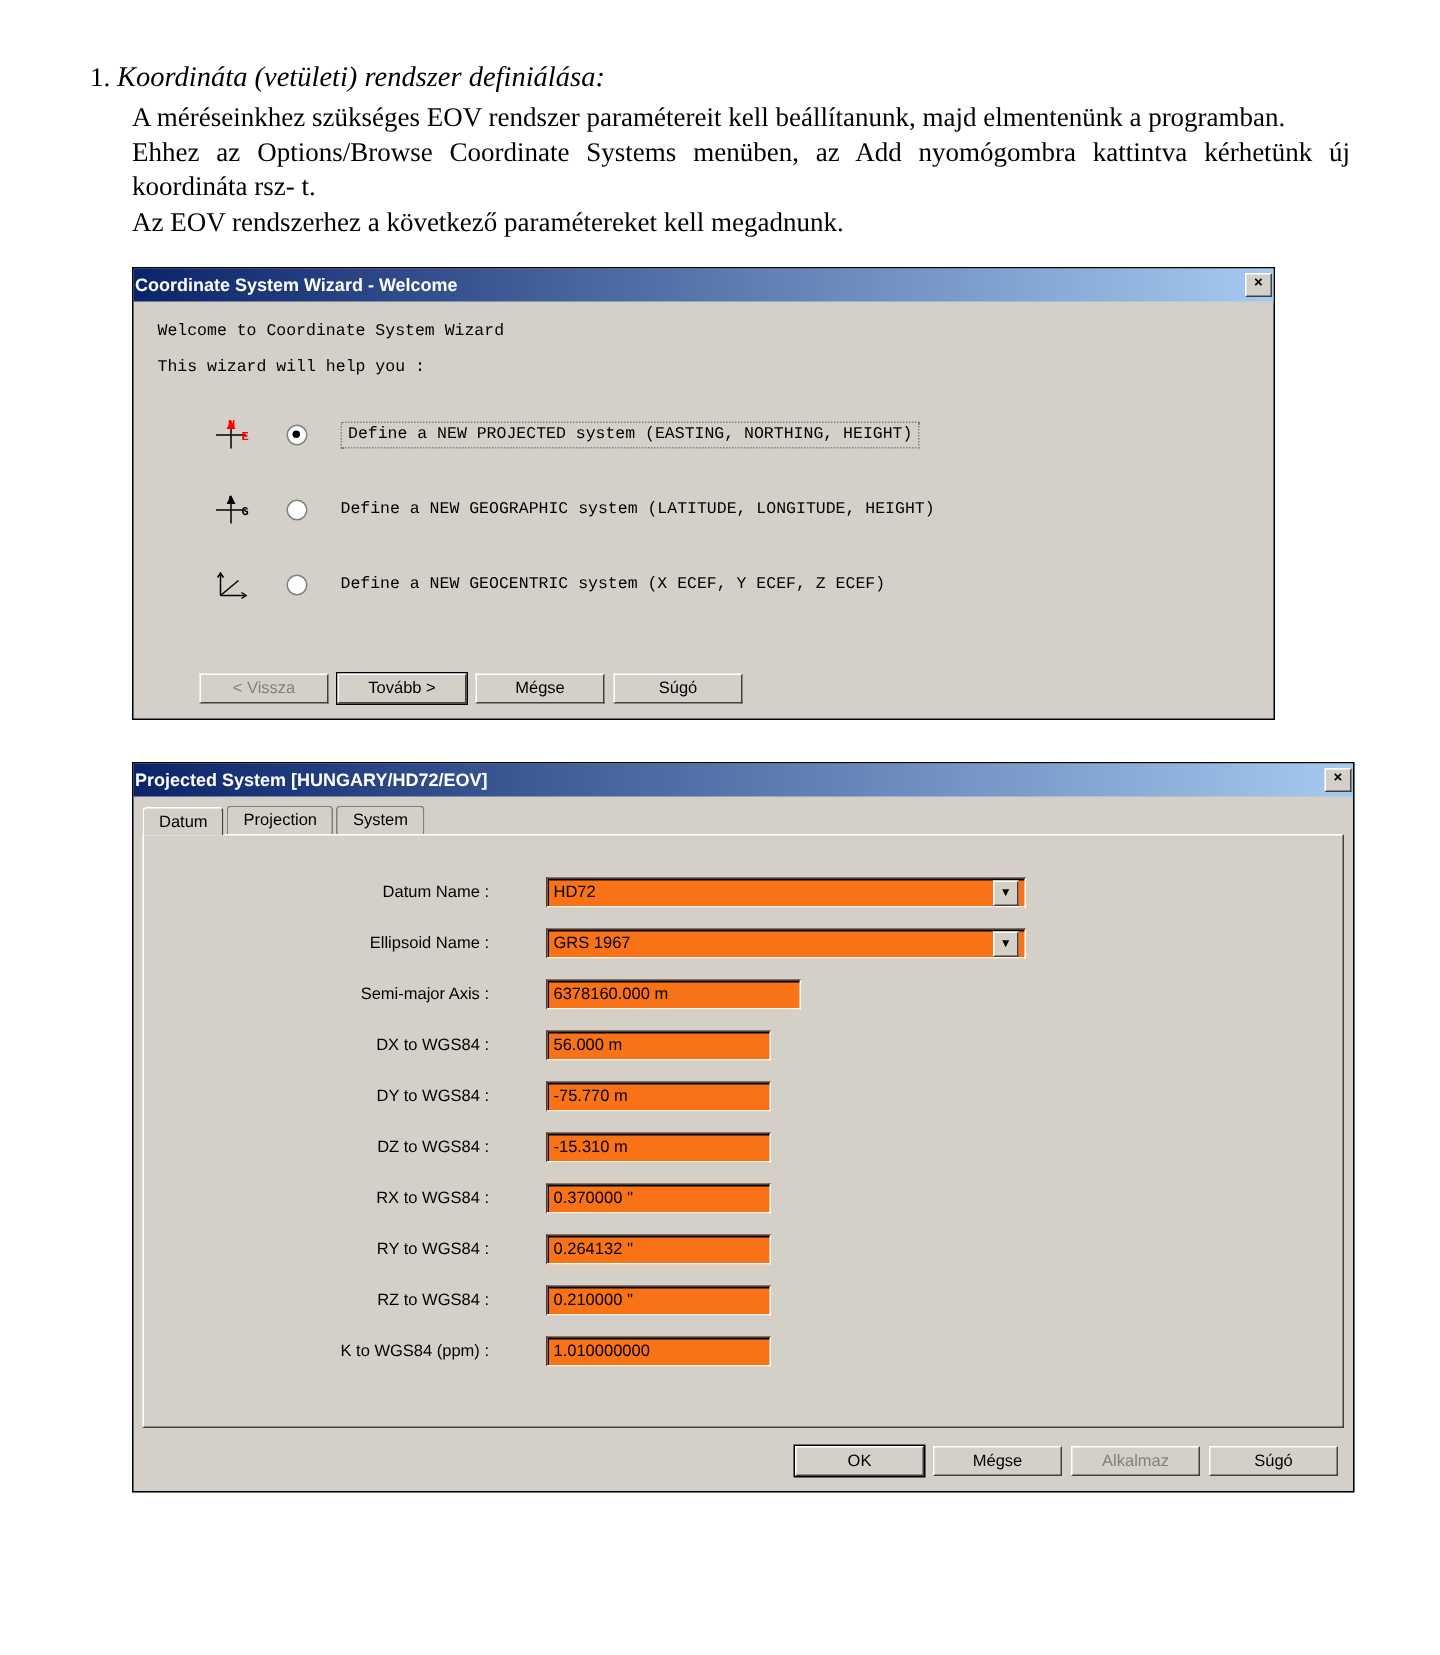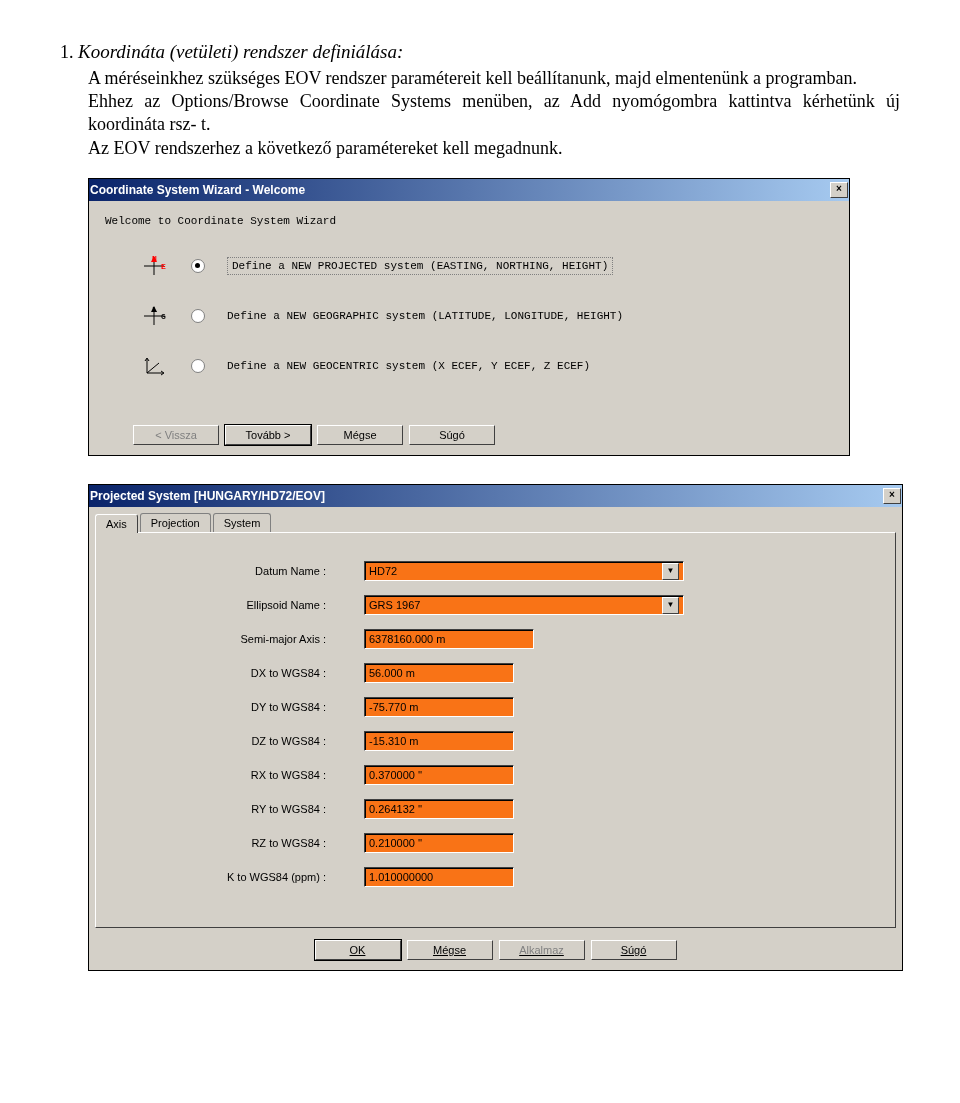--- a/index.html
+++ b/index.html
@@ -214,24 +214,23 @@
     background: #d4d0c8;
     border: 1px solid #fff;
     border-right-color: #404040;
     border-bottom-color: #404040;
     text-align:center;
     font-size:8px;
     line-height:14px;
   }
   .d2-buttons {
     display: flex;
-    justify-content: center;
+    justify-content: flex-end;
     gap: 6px;
     padding: 6px 10px 10px 10px;
-    text-decoration: underline;
   }
 </style>
 </head>
 <body>
 
 <div class="page">
 
   <div class="doc-text">
     <span class="doc-num">1.</span>
     <span class="doc-title">Koordináta (vetületi) rendszer definiálása:</span>
@@ -244,20 +243,21 @@
 
   <div class="dialog1">
     <div class="titlebar">
       <span>Coordinate System Wizard - Welcome</span>
       <div class="titlebar-btns">
         <div class="title-x">×</div>
       </div>
     </div>
     <div class="d1-body">
       <div class="d1-welcome">Welcome to Coordinate System Wizard</div>
+      <div class="d1-help">This wizard will help you :</div>
 
 
       <div class="opt-row">
         <div class="opt-icon compass">
           <svg width="26" height="22">
             <line x1="13" y1="2" x2="13" y2="20" stroke="#000"></line>
             <line x1="3" y1="11" x2="23" y2="11" stroke="#000"></line>
             <text x="11" y="6" font-size="8" fill="red" font-weight="bold">N</text>
             <text x="20" y="14" font-size="8" fill="red" font-weight="bold">E</text>
             <polygon points="13,1 10,7 16,7" fill="red"></polygon>
@@ -305,21 +305,21 @@
 
   <div class="dialog2">
     <div class="titlebar">
       <span>Projected System [HUNGARY/HD72/EOV]</span>
       <div class="titlebar-btns">
         <div class="title-x">×</div>
       </div>
     </div>
 
     <div class="tabs">
-      <div class="tab active">Axis</div>
+      <div class="tab active">Datum</div>
       <div class="tab">Projection</div>
       <div class="tab">System</div>
     </div>
 
     <div class="tabpanel">
 
       <div class="field-row">
         <div class="field-label">Datum Name :</div>
         <div class="sunk-input w-combo">
           <span>HD72</span>

